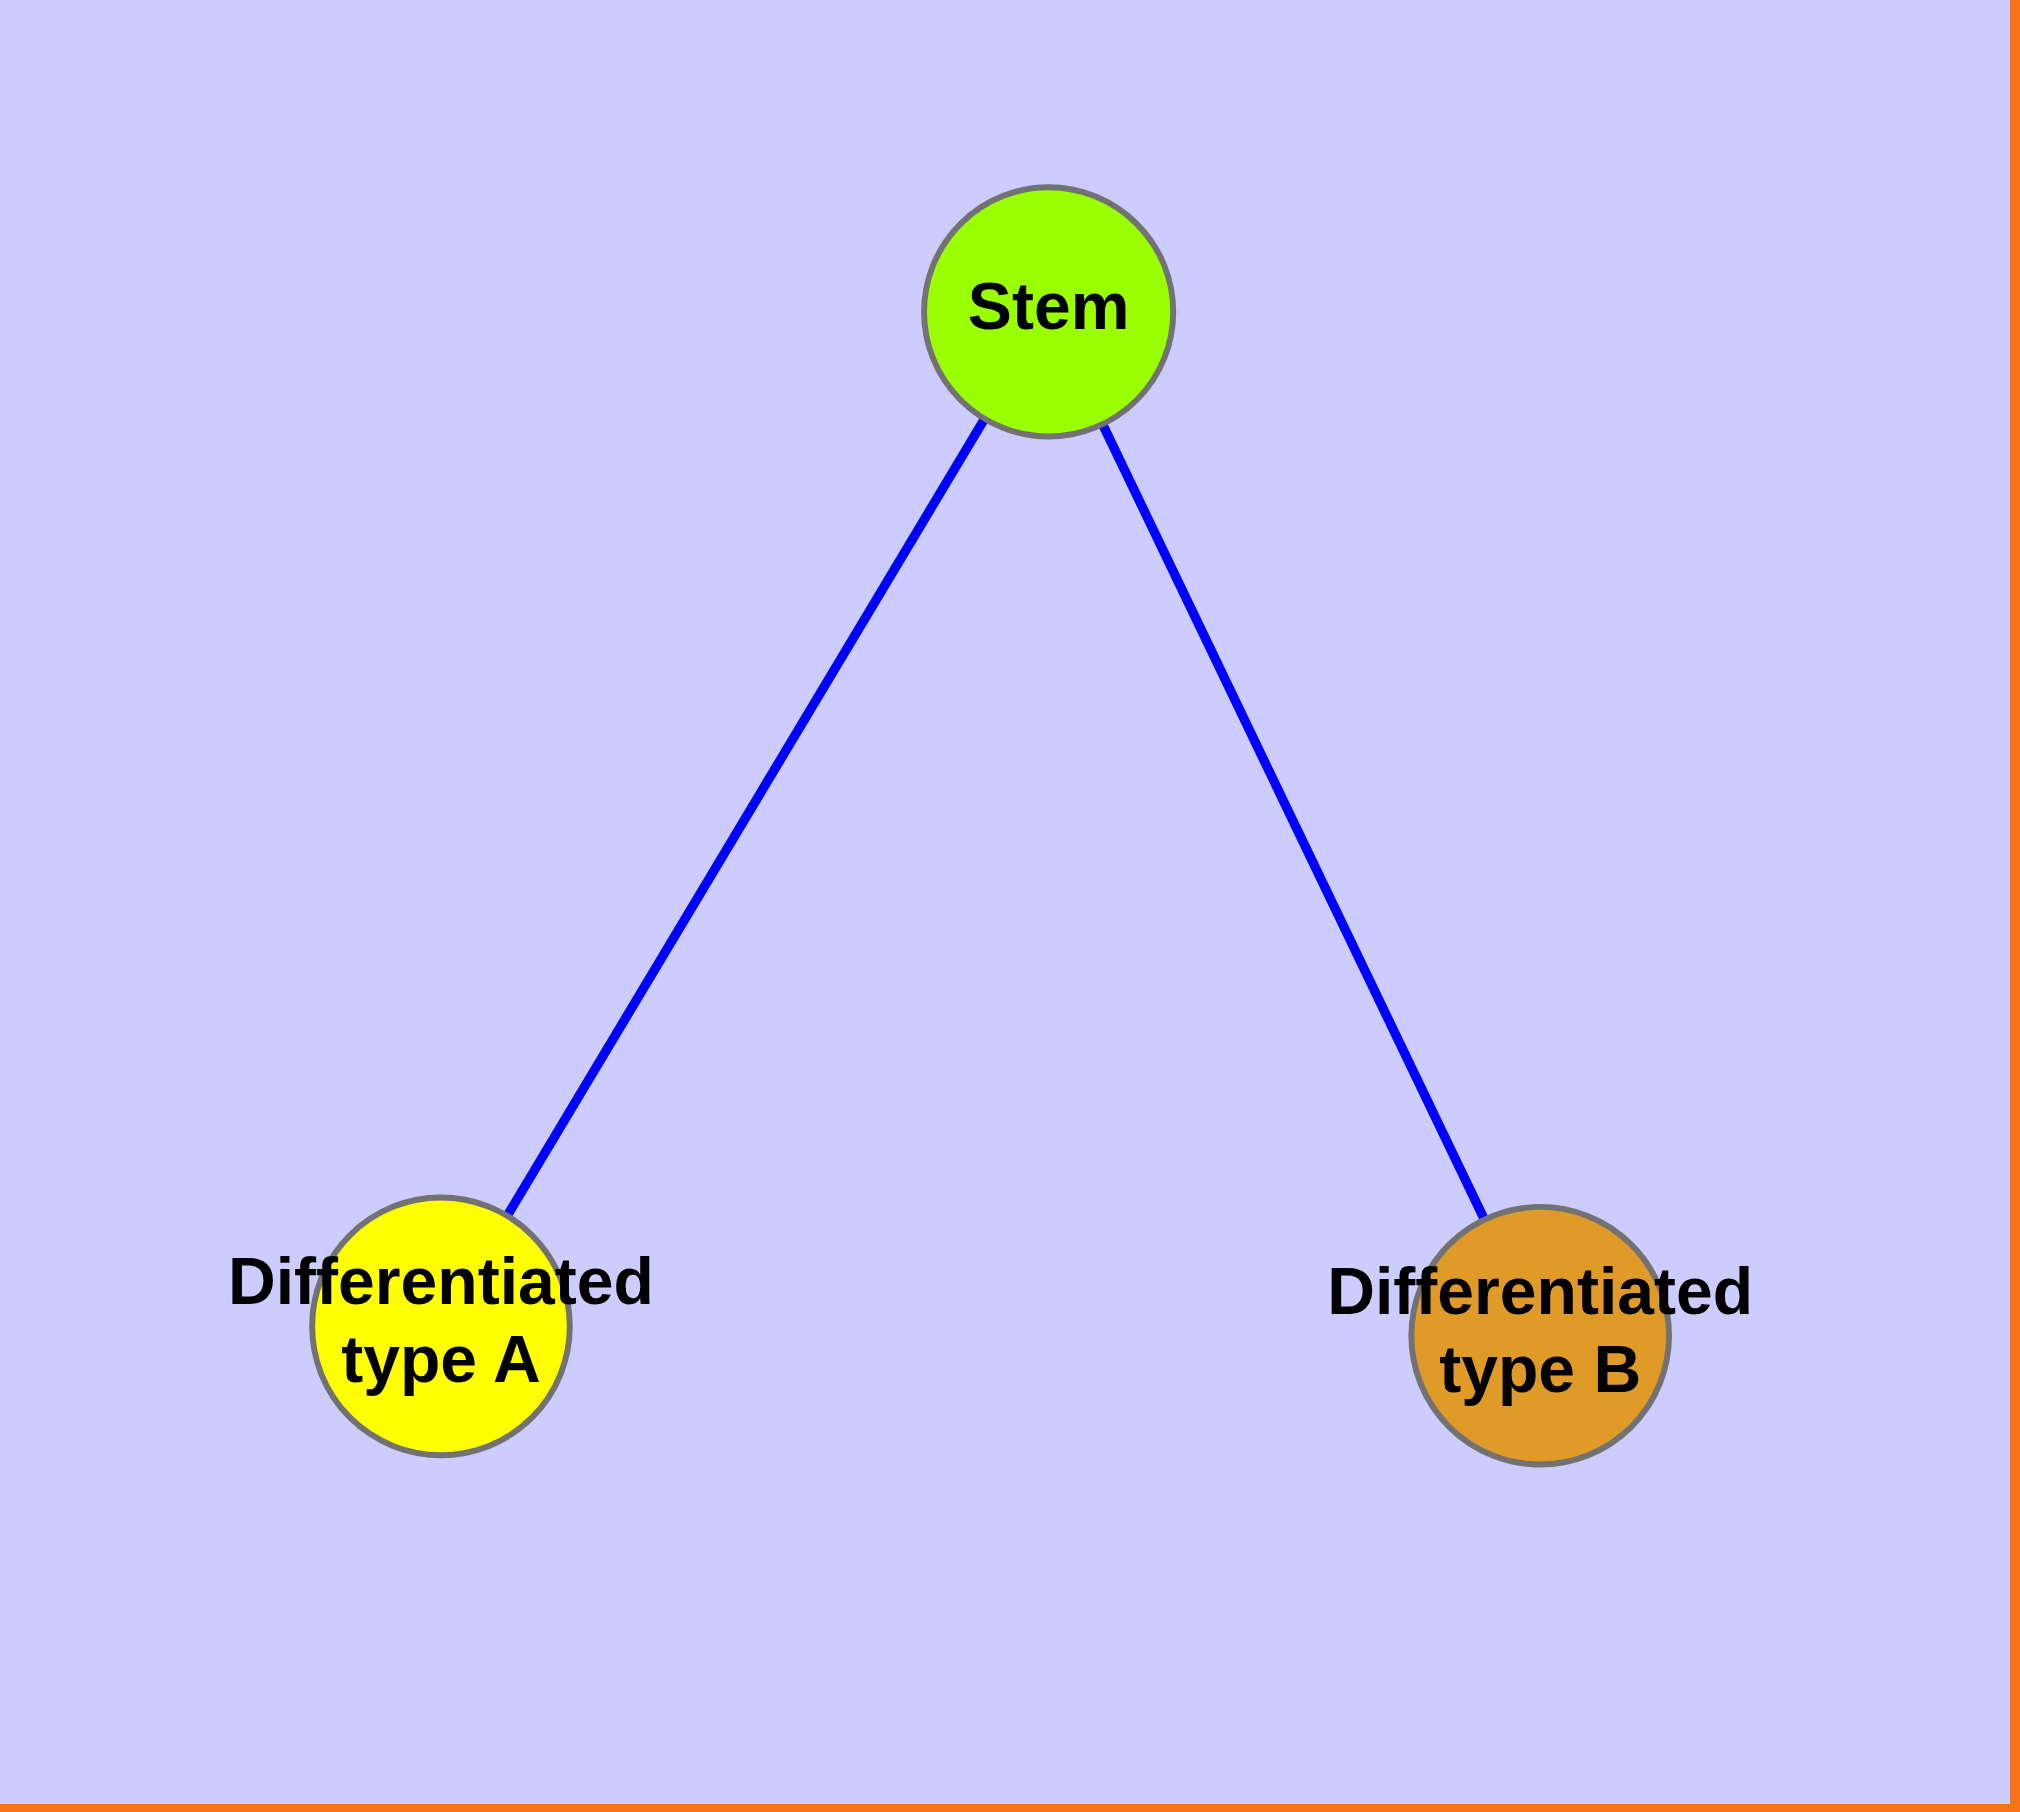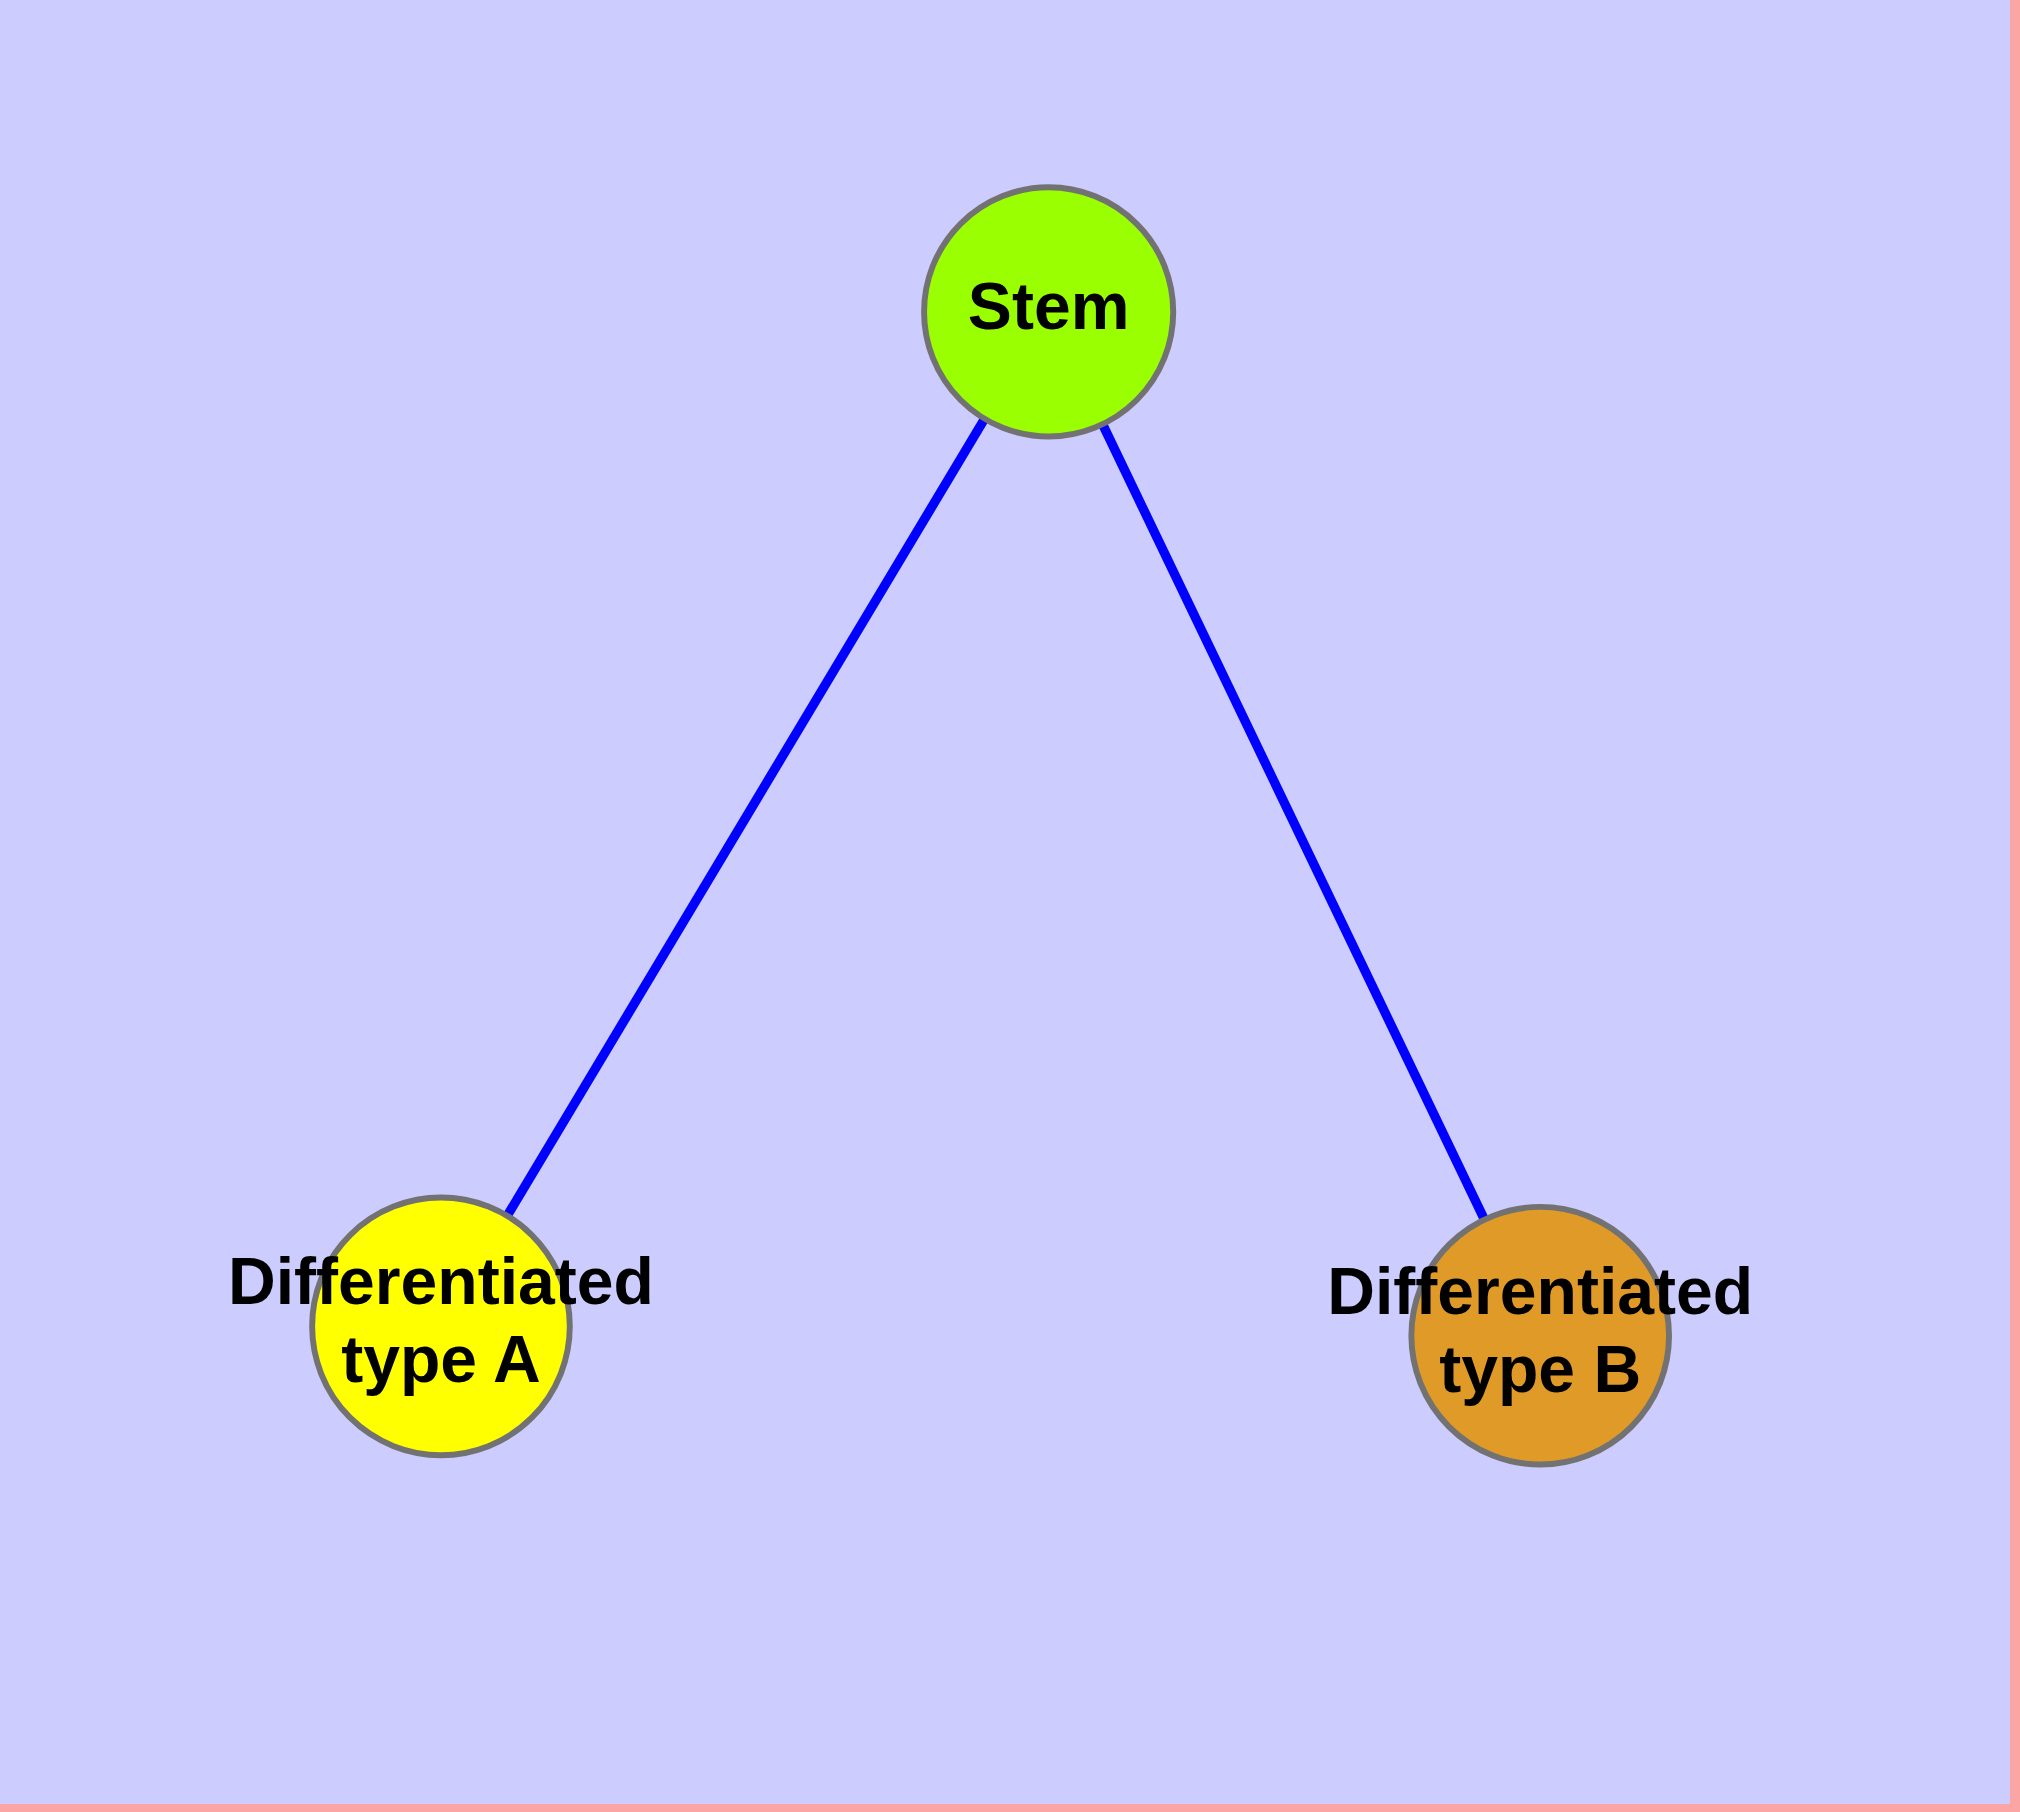--- a/index.html
+++ b/index.html
@@ -38,21 +38,21 @@
     fill: #000000;
     font-family: "Liberation Sans", sans-serif;
     dominant-baseline: middle;
     text-anchor: middle;
     paint-order: normal;
   }
 </style>
 </head>
 <body>
 
-<div id="canvas" style="width: 2021px; height: 1812px; background: #fca5a5;">
+<div id="canvas" style="width: 2021px; height: 1812px; background: #f97316;">
 
   <div id="plot-background" style="width: 2010px; height: 1804px; background: rgb(204, 204, 255);"></div>
 
   <svg id="graph-svg" viewBox="0 0 2384 2138" xmlns="http://www.w3.org/2000/svg">
 
     <g id="edge-layer">
       <line class="graph-edge" x1="1237" y1="368" x2="520" y2="1565" stroke="#0000ff" stroke-width="11" stroke-linecap="butt"></line>
       <line class="graph-edge" x1="1237" y1="368" x2="1817" y2="1576" stroke="#0000ff" stroke-width="11" stroke-linecap="butt"></line>
     </g>
 

